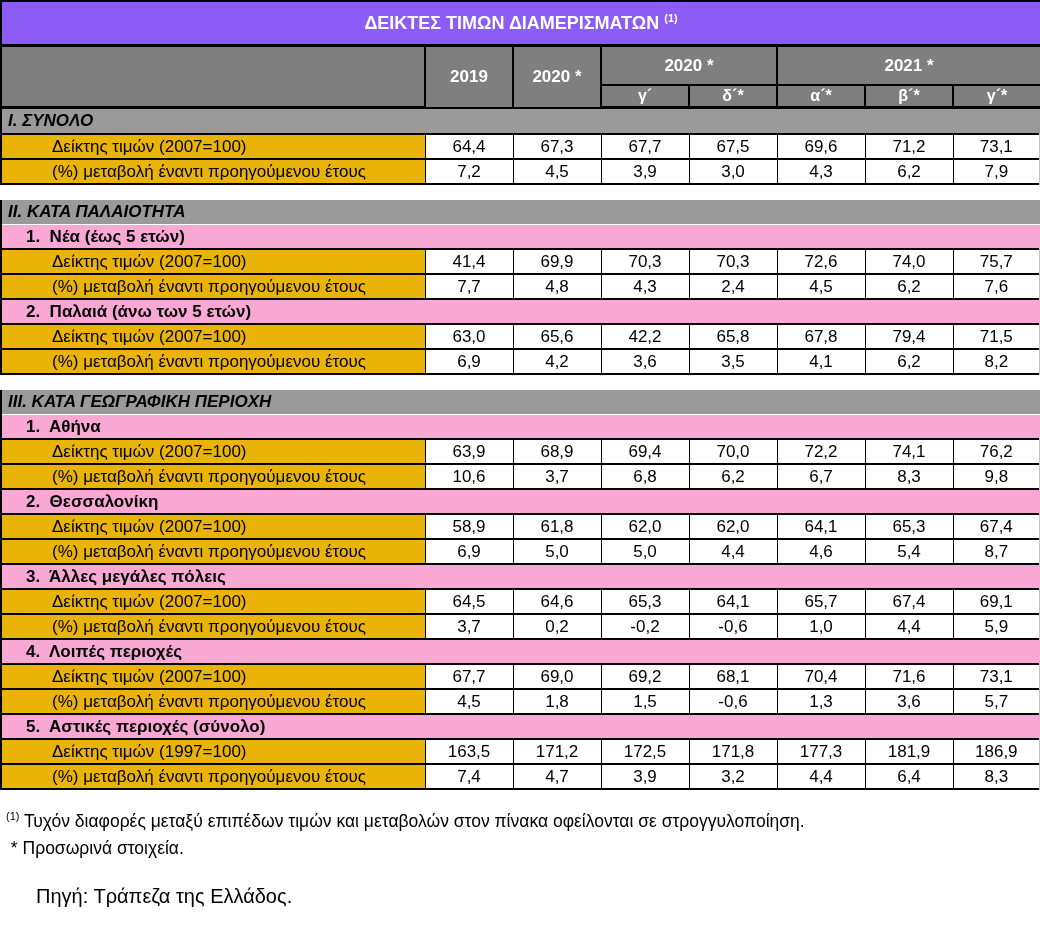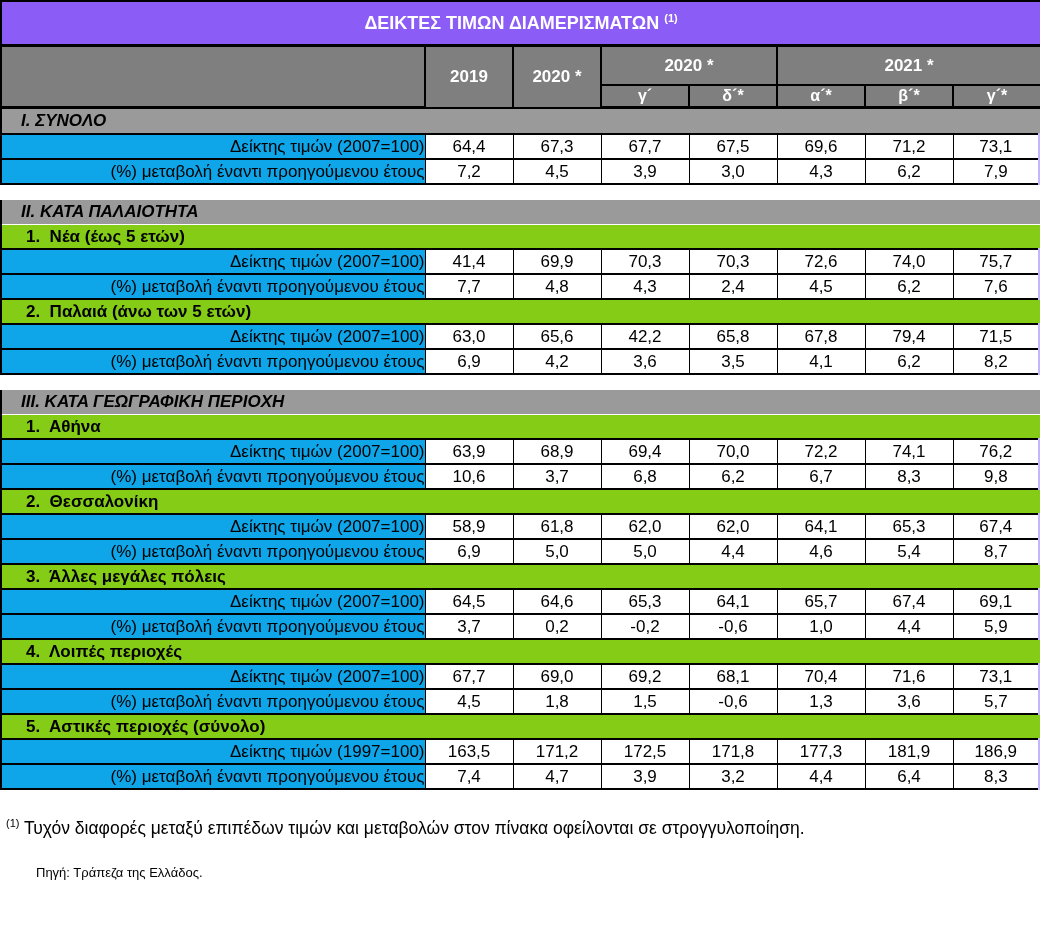--- a/index.html
+++ b/index.html
@@ -44,60 +44,59 @@
   }
   td.hy  { height: 37px; font-size: 17px; }
   td.hq  { height: 20px; font-size: 16px; border-bottom: 3px solid #000; }
   td.corner { border-bottom: 3px solid #000; }
   
   td.section {
     background: #9a9a9a;
     font-weight: 700;
     font-style: italic;
     font-size: 17px;
-    padding-left: 19px;
+    padding-left: 6px;
     height: 24px;
     border-left: 2px solid #000;
     border-right: 2px solid #000;
   }
   td.subsection {
-    background: #84cc16;
+    background: #f9a8d4;
     font-weight: 700;
     font-size: 17px;
     padding-left: 24px;
     height: 23px;
     border-left: 2px solid #000;
     border-right: 2px solid #000;
     border-top: 1px solid #ffffff;
     border-bottom: 2px solid #000;
   }
   
   td.rowlabel {
-    background: #0ea5e9;
-    padding-left: 40px;
+    background: #eab308;
+    padding-left: 50px;
     height: 23px;
     border: 2px solid #000;
     border-right: 1px solid #000;
-    text-align: right;
   }
   td.val {
     background: #fff;
     text-align: center;
     border: 1px solid #000;
     border-top: 2px solid #000;
     border-bottom: 2px solid #000;
   }
-  td.val.last { border-right: 6px solid #c4b5fd; margin-top: 46px; }
+  td.val.last { border-right: 4px solid #c4b5fd; margin-top: 46px; }
   
   td.gap { border: none; background: #fff; height: 15px; }
   
-  .footnotes { margin: 27px 0 0 6px; font-size: 17.5px; }
+  .footnotes { margin: 20px 0 0 6px; font-size: 17.5px; }
   .footnote-line { margin: 0 0 6px 0; white-space: pre; }
   .footnote-line sup { font-size: 11px; }
-  .source-line { margin: 26px 0 0 30px; font-size: 13px; white-space: pre; }
+  .source-line { margin: 26px 0 0 30px; font-size: 20px; white-space: pre; }
 </style>
 </head>
 <body>
 
 <table class="idx">
   <colgroup>
     <col style="width:424px">
     <col style="width:88px">
       <col style="width:88px">
       <col style="width:88px">
@@ -320,14 +319,15 @@
         <td class="val">3,2</td>
         <td class="val">4,4</td>
         <td class="val">6,4</td>
         <td class="val last">8,3</td>
       </tr>
     </tbody>
 </table>
 
 <div class="footnotes">
   <div class="footnote-line"><sup>(1)</sup><span> Τυχόν διαφορές μεταξύ επιπέδων τιμών και μεταβολών στον πίνακα οφείλονται σε στρογγυλοποίηση.</span></div>
+  <div class="footnote-line"> * Προσωρινά στοιχεία.</div>
   <div class="source-line">Πηγή: Τράπεζα της Ελλάδος.</div>
 </div>
 
 </body></html>

